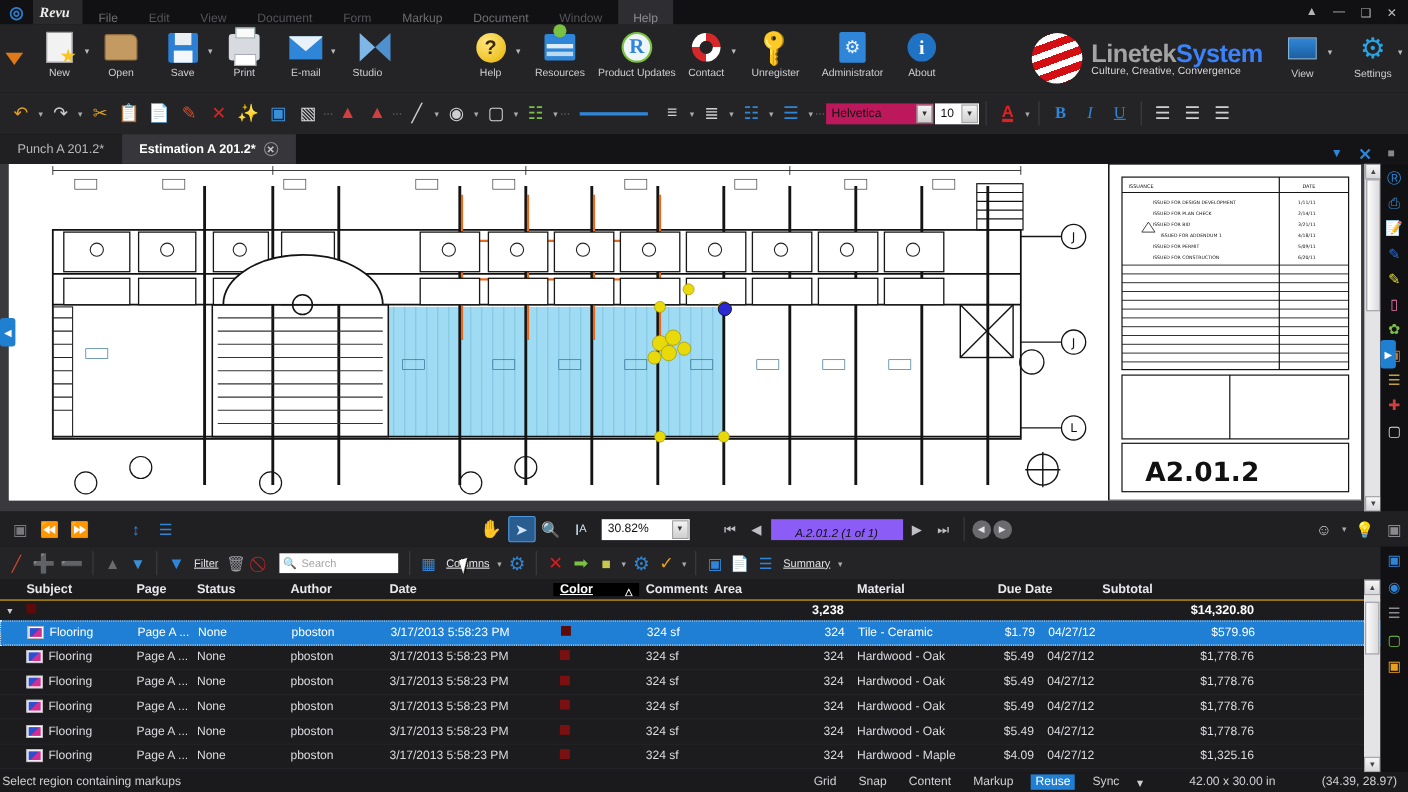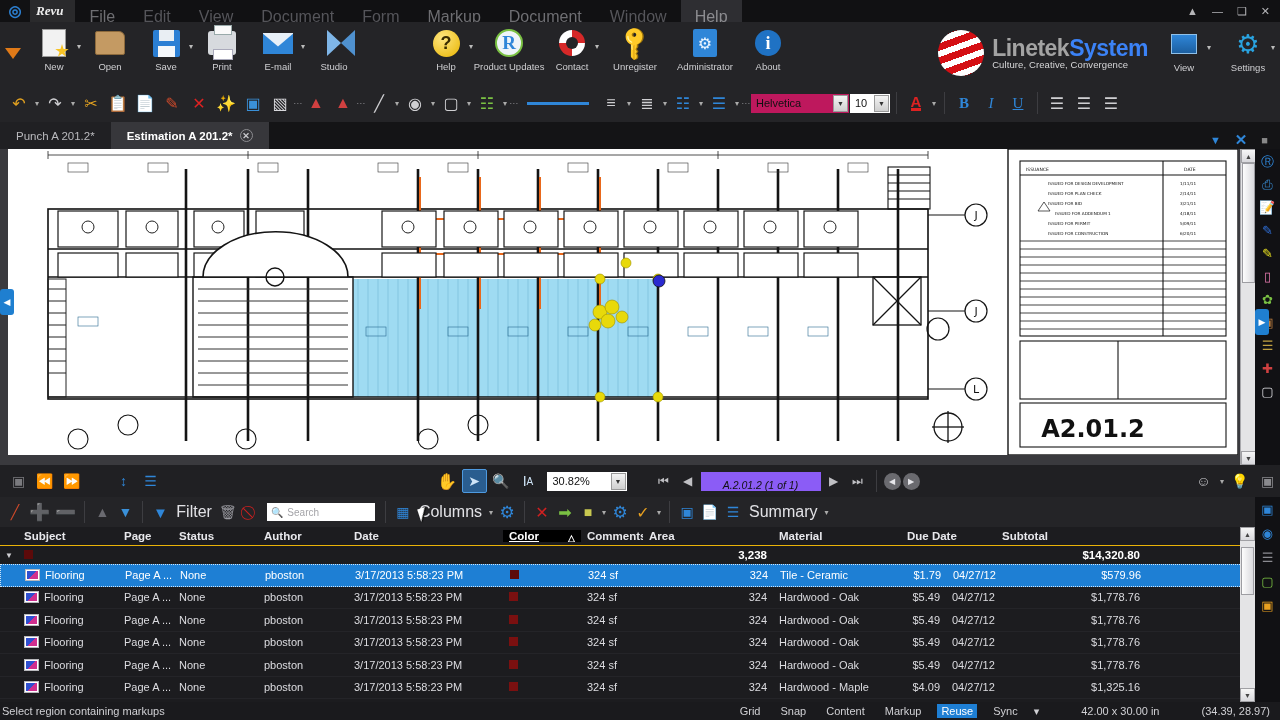--- a/index.html
+++ b/index.html
@@ -21,21 +21,21 @@
     color: #2c7fd0; font-size: 15px; font-weight: bold;
   }
   .brandmark {
     padding: 0 12px 0 6px; display: flex; align-items: center;
     background: #2a2a2c; color: #ededed;
     font-family: "Liberation Serif", serif; font-style: italic;
     font-size: 13px; font-weight: bold;
   }
   .menu-item {
     padding: 17px 14px; display: flex; align-items: center;
-    color: #6e6e72; font-size: 16px; white-space: nowrap;
+    color: #6e6e72; font-size: 11px; white-space: nowrap;
   }
   .menu-item.dim { color: #55555a; }
   .menu-item.hl { background: #2e2e32; color: #8c8c90; }
   .win-ctl { margin-left: auto; display: flex; align-items: center; gap: 14px; padding-right: 10px; }
   .win-ctl span { color: #b5b5b8; font-size: 11px; }
 
   
   .ribbon {
     position: absolute; top: 22px; left: 0; width: 1280px; height: 62px;
     background: #242427; display: flex; align-items: flex-start;
@@ -188,21 +188,21 @@
   .nav-circ { width: 17px; height: 17px; border-radius: 50%; background: #6a6a6f; color: #e6e6ea;
     display: flex; align-items: center; justify-content: center; font-size: 8px; }
 
   
   .mkbar {
     position: absolute; top: 497px; left: 0; width: 1280px; height: 30px;
     background: #242427; display: flex; align-items: center; padding-left: 4px; gap: 1px;
   }
   .mk-ic { height: 26px; min-width: 22px; display: flex; align-items: center; justify-content: center;
     font-size: 14px; color: #cdcdd1; padding: 0 2px; }
-  .mk-lab { font-size: 16px; color: #e2e2e6; padding: 0 4px; }
+  .mk-lab { font-size: 10px; color: #e2e2e6; padding: 0 4px; text-decoration: underline; }
   .searchbox {
     width: 108px; height: 18px; background: #fff; display: flex; align-items: center;
     gap: 4px; padding-left: 4px; margin: 0 4px;
   }
   .searchbox .mag { color: #2f86d8; font-size: 10px; }
   .searchbox .ph { color: #a4a4a8; font-size: 10px; }
 
   
   .tbl { position: absolute; top: 527px; left: 0; width: 1280px; height: 175px; background: #1c1c1f; }
   .thead { display: flex; height: 19px; background: #1c1c1f; align-items: center;
@@ -325,20 +325,26 @@
     </div>
 
     <div style="width:56px"></div>
 
     <div class="rib-btn">
       <div class="ic">
           <div class="ico-help">?</div>
         </div>
       <div class="lb">Help</div>
       <div class="rib-dd">▾</div>
+    </div>
+    <div class="rib-btn wide">
+      <div class="ic">
+          <div class="ico-res"></div>
+        </div>
+      <div class="lb">Resources</div>
     </div>
     <div class="rib-btn wide">
       <div class="ic">
           <div class="ico-upd">R</div>
         </div>
       <div class="lb">Product Updates</div>
     </div>
     <div class="rib-btn">
       <div class="ic">
           <div class="ico-contact"></div>

